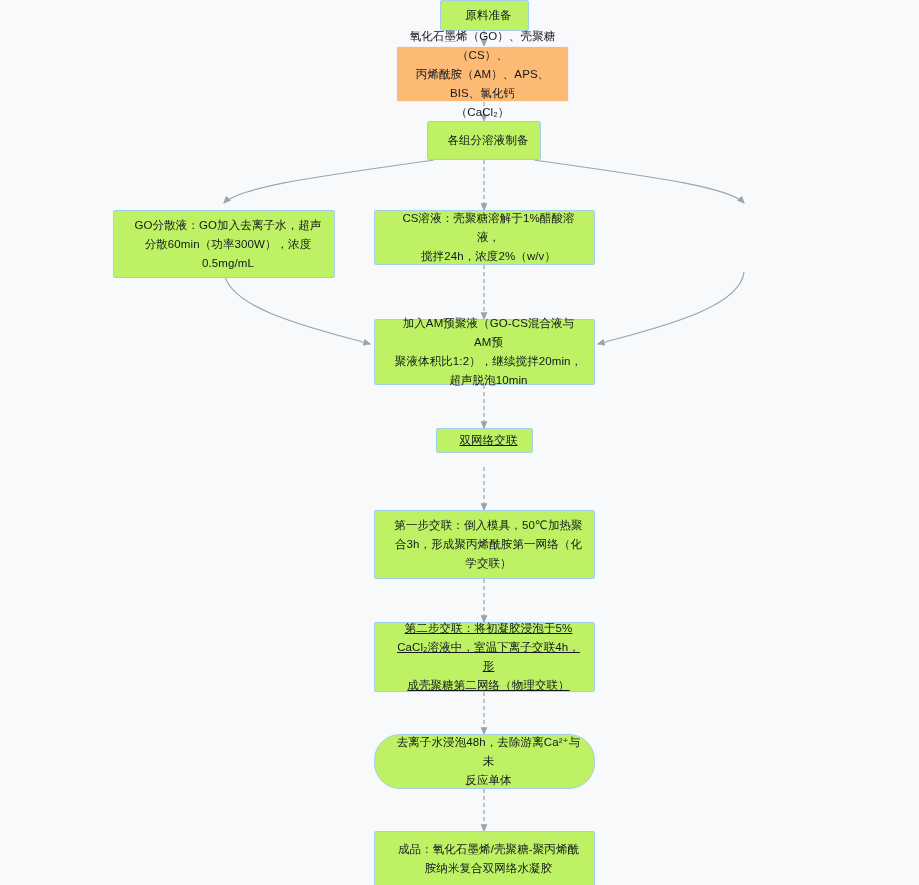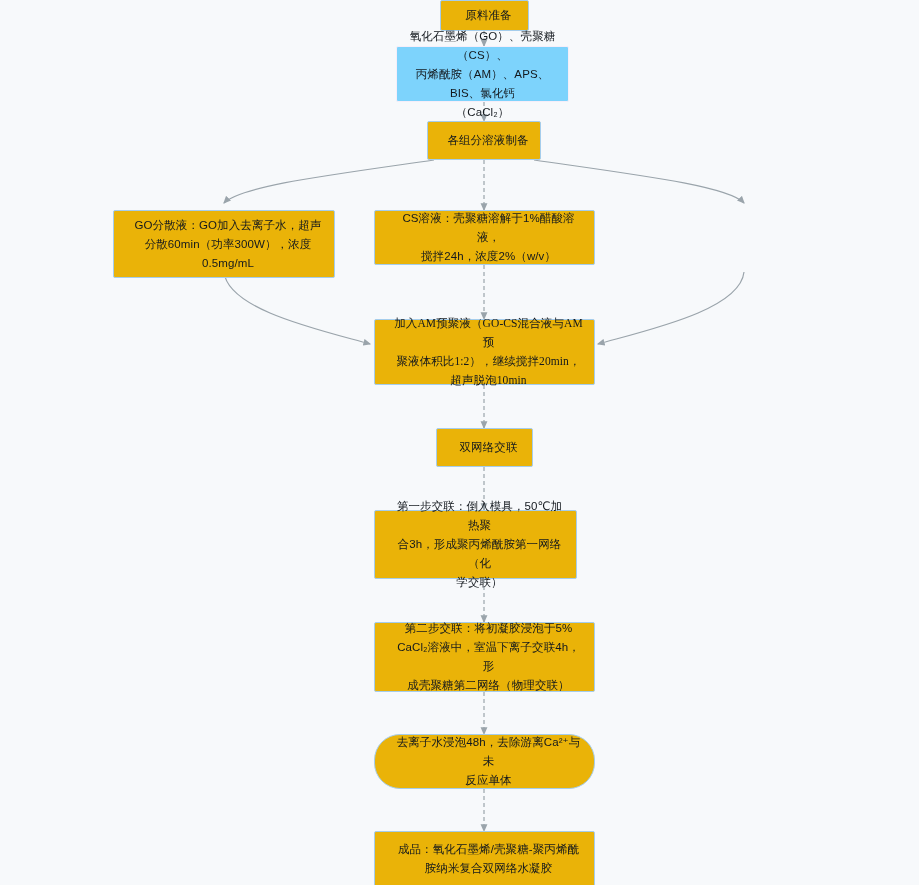--- a/index.html
+++ b/index.html
@@ -46,27 +46,27 @@
     letter-spacing: 0.1px;
   }
 
   .node .txt {
     display: block;
     padding: 0 11px;
     white-space: pre-line;
   }
 
   .node.process {
-    background: #eab308;
+    background: #bef264;
     border: 1px solid #a5cdec;
     padding-left: 8px;
   }
 
   .node.materials {
-    background: #7dd3fc;
+    background: #fdba74;
     border: 1px solid #f6eef9;
     color: #13181d;
   }
 </style>
 </head>
 <body>
 
 <div id="canvas">
 
   <svg id="edges" viewBox="0 0 919 885">
@@ -128,37 +128,37 @@
 分散60min（功率300W），浓度
 0.5mg/mL</span>
   </div>
 
   <div class="node process" style="left:374px; top:210px; width:221px; height:55px;justify-content:flex-end;">
     <span class="txt">CS溶液：壳聚糖溶解于1%醋酸溶液，
 搅拌24h，浓度2%（w/v）</span>
   </div>
 
 
-  <div class="node process" style="left:374px; top:319px; width:221px; height:66px;font-family:Liberation Serif, serif;">
+  <div class="node process" style="left:374px; top:319px; width:221px; height:66px;">
     <span class="txt">加入AM预聚液（GO-CS混合液与AM预
 聚液体积比1:2），继续搅拌20min，
 超声脱泡10min</span>
   </div>
 
-  <div class="node process" style="left:436px; top:428px; width:97px; height:39px;">
+  <div class="node process" style="left:436px; top:428px; width:97px; height:25px;text-decoration:underline;">
     <span class="txt">双网络交联</span>
   </div>
 
-  <div class="node process" style="left:374px; top:510px; width:203px; height:69px;text-align:center;">
+  <div class="node process" style="left:374px; top:510px; width:221px; height:69px;text-align:center;">
     <span class="txt">第一步交联：倒入模具，50℃加热聚
 合3h，形成聚丙烯酰胺第一网络（化
 学交联）</span>
   </div>
 
-  <div class="node process" style="left:374px; top:622px; width:221px; height:70px;">
+  <div class="node process" style="left:374px; top:622px; width:221px; height:70px;text-decoration:underline;">
     <span class="txt">第二步交联：将初凝胶浸泡于5%
 CaCl₂溶液中，室温下离子交联4h，形
 成壳聚糖第二网络（物理交联）</span>
   </div>
 
   <div class="node process" style="left:374px; top:734px; width:221px; height:55px;border-radius:26px;">
     <span class="txt">去离子水浸泡48h，去除游离Ca²⁺与未
 反应单体</span>
   </div>
 

